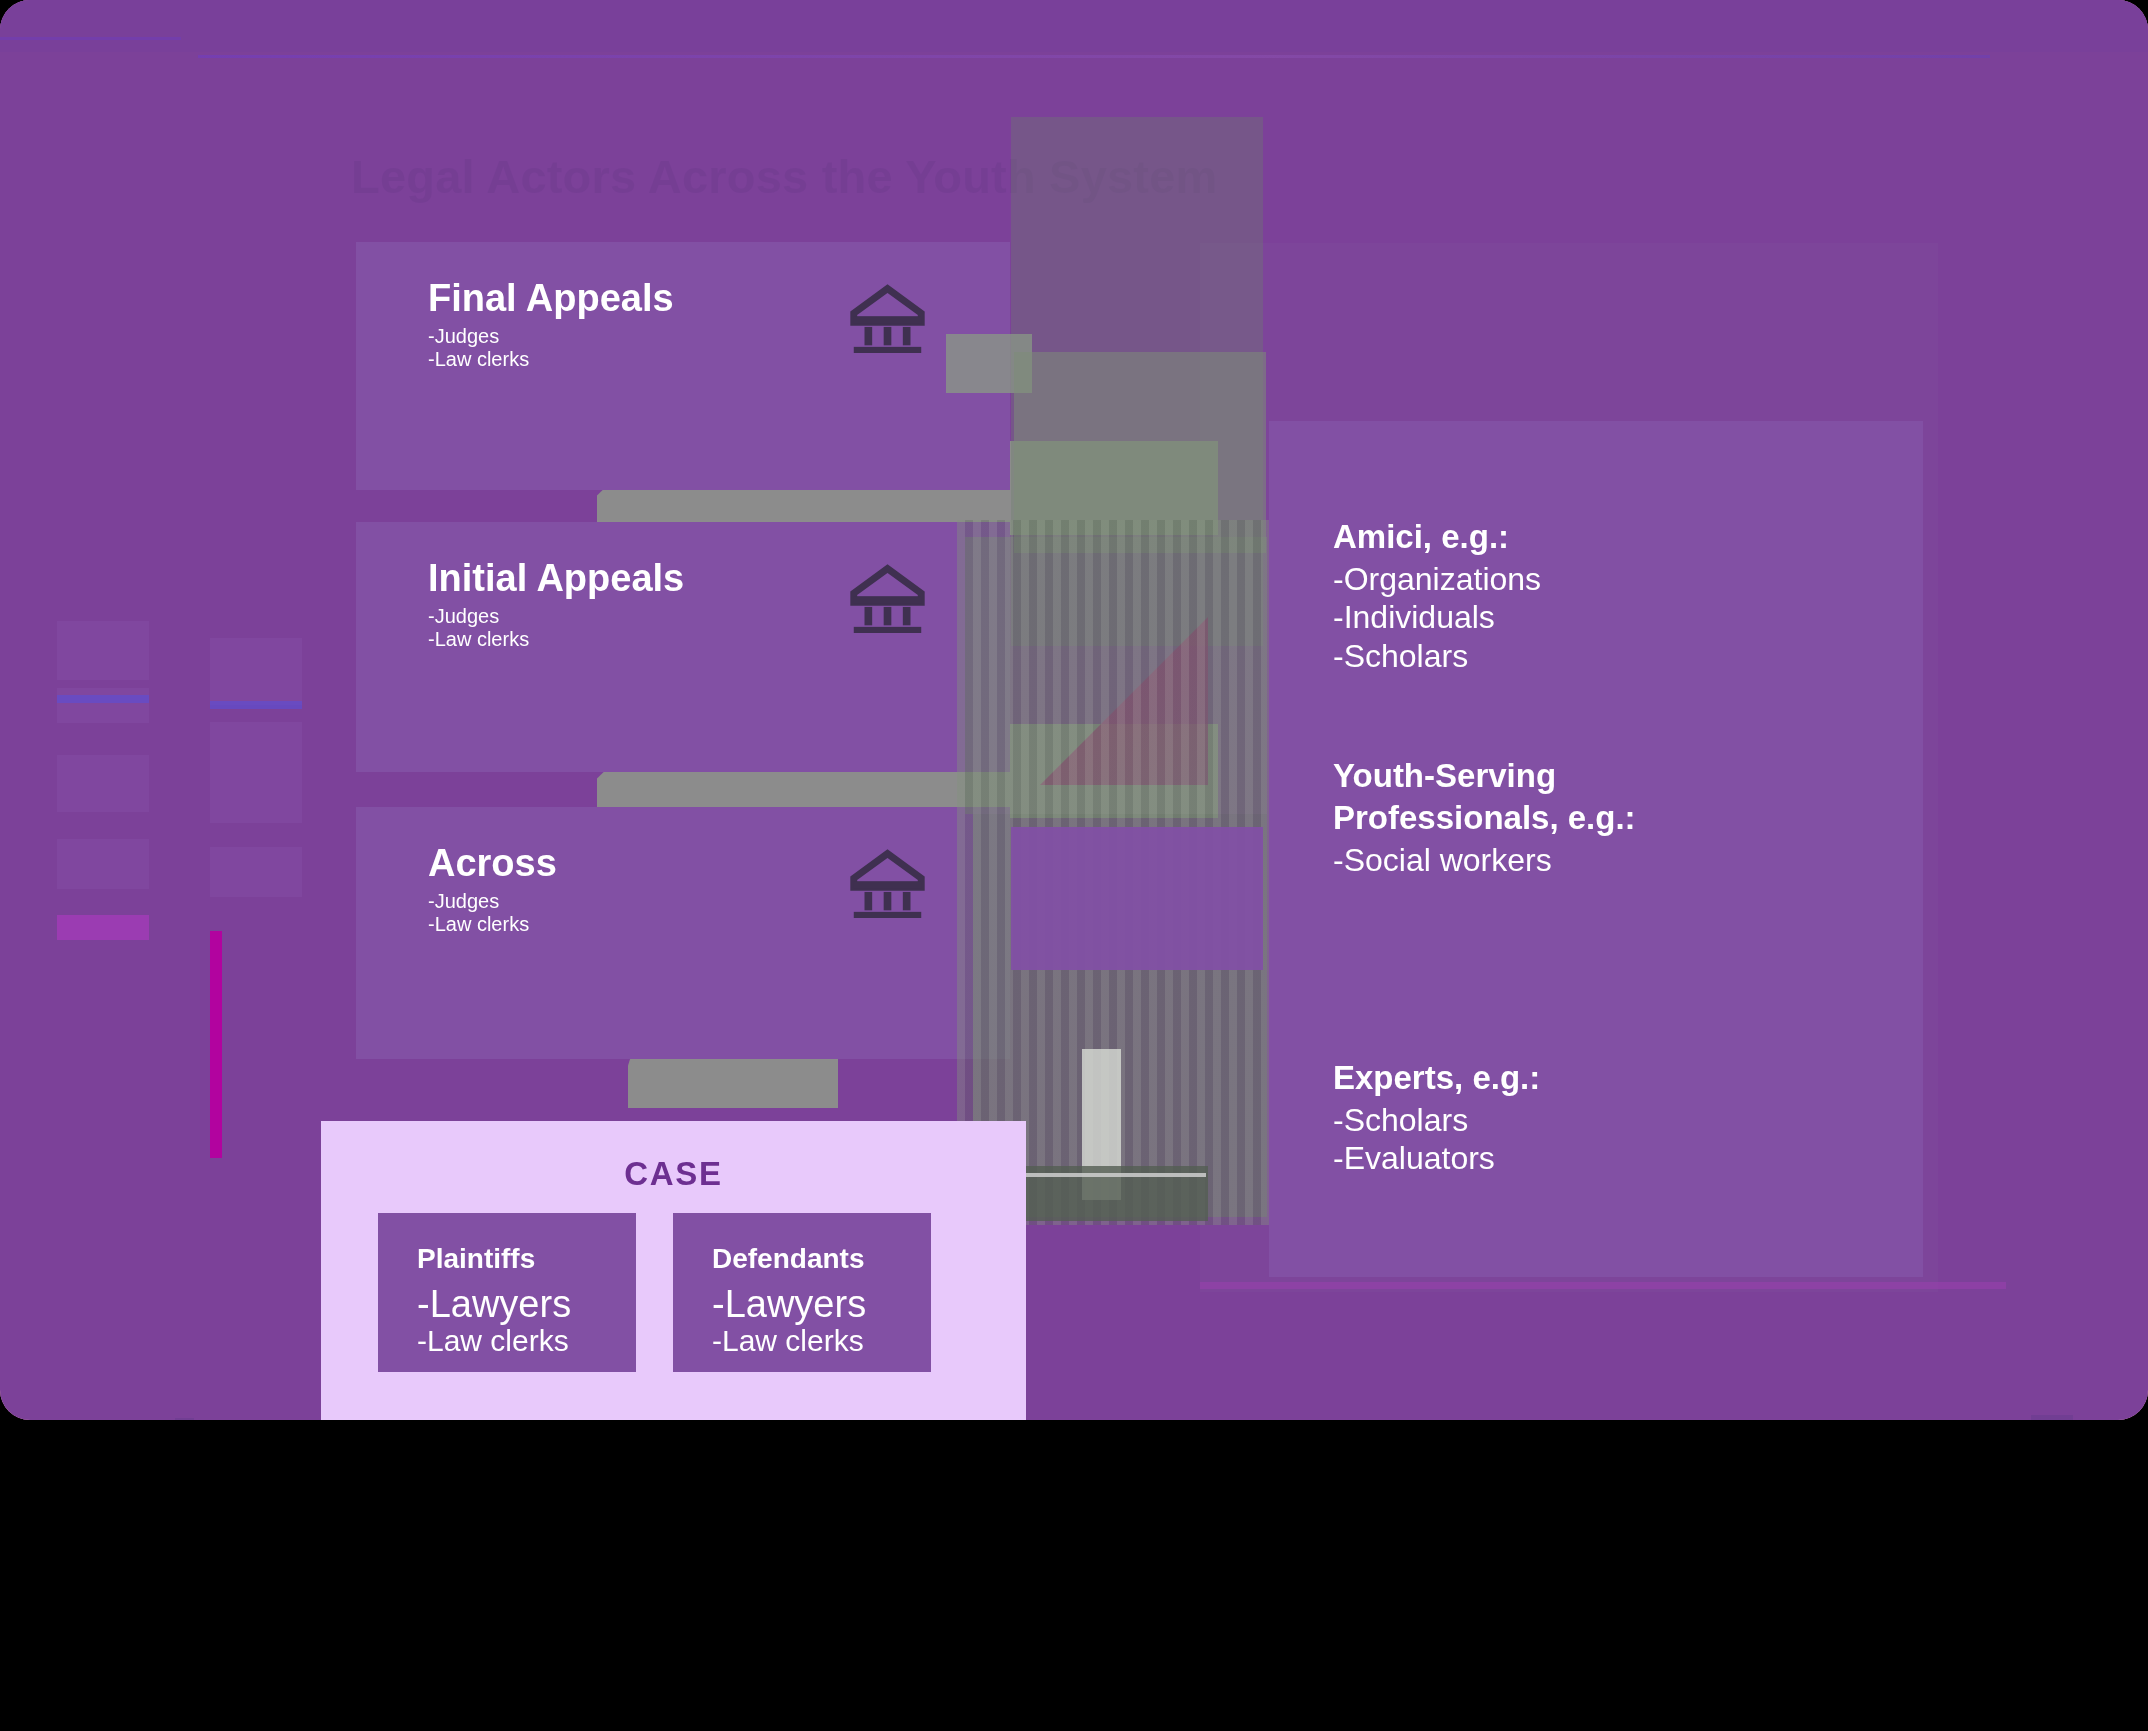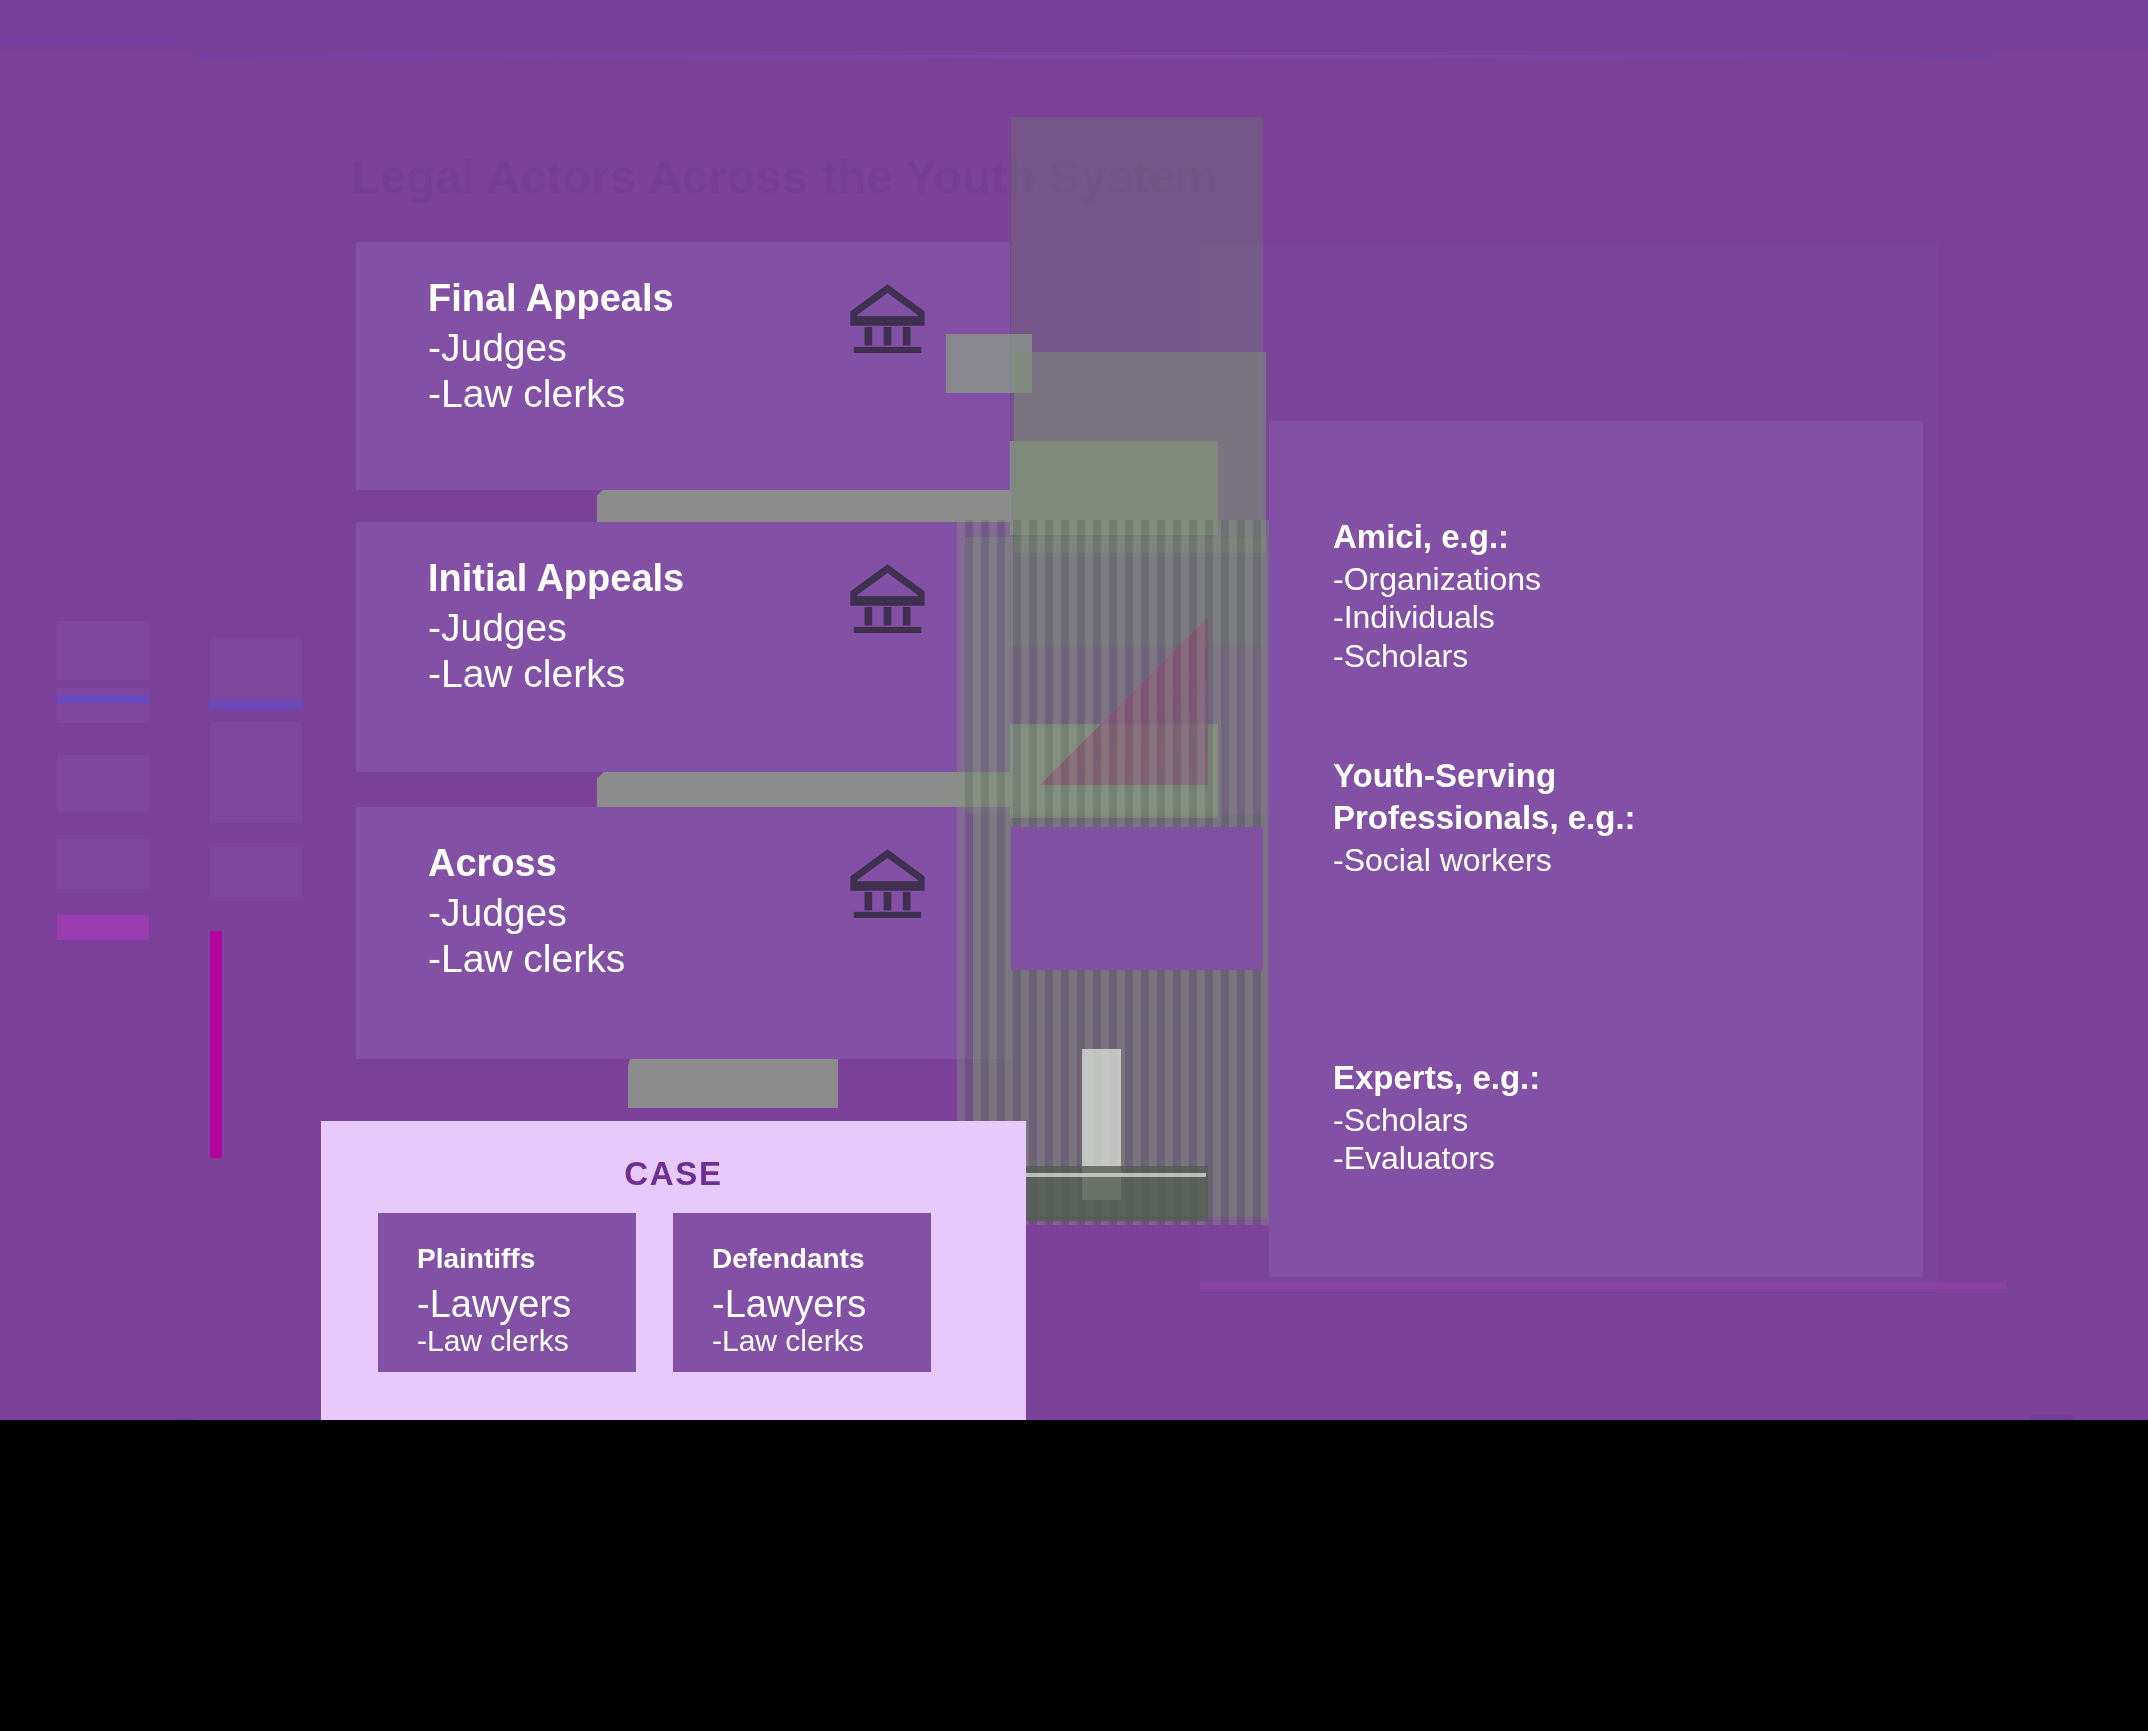--- a/index.html
+++ b/index.html
@@ -2,20 +2,21 @@
 <html style="font-size:13.4px"><head>
 <meta charset="utf-8">
 <style>
   html,body{margin:0;padding:0;background:#000;}
   body{font-family:"Liberation Sans",sans-serif;}
   #stage{
     position:relative;
     width:2148px;height:1420px;
     background:#f9a8d4;
     overflow:hidden;
+    border-radius:30px;
   }
   
   .canvas{
     position:absolute;left:0;top:0;width:2148px;height:1561px;
     background:#7c4199;
   }
   .canvas-top-strip{
     position:absolute;left:0;top:0;width:2148px;height:52px;background:#79409a;
   }
   .hairline{
@@ -42,21 +43,21 @@
   
   .stage-card{
     position:absolute;
     background:#8250a4;
     color:#fff;
   }
   .stage-card .title{
     font-size:38px;font-weight:bold;line-height:1.12;margin:0 0 5px 0;
   }
   .stage-card .li{
-    font-size:39px;line-height:1.18;font-weight:normal;
+    font-size:20px;line-height:1.18;font-weight:normal;
   }
   .stage-inner{position:absolute;left:72px;top:35px;}
 
   #card-final  {left:356px;top:242px;width:654px;height:248px;}
   #card-initial{left:356px;top:522px;width:654px;height:250px;}
   #card-trial  {left:356px;top:807px;width:654px;height:252px;}
 
   .court-icon{position:absolute;right:84px;top:42px;width:77px;height:69px;}
 
   

